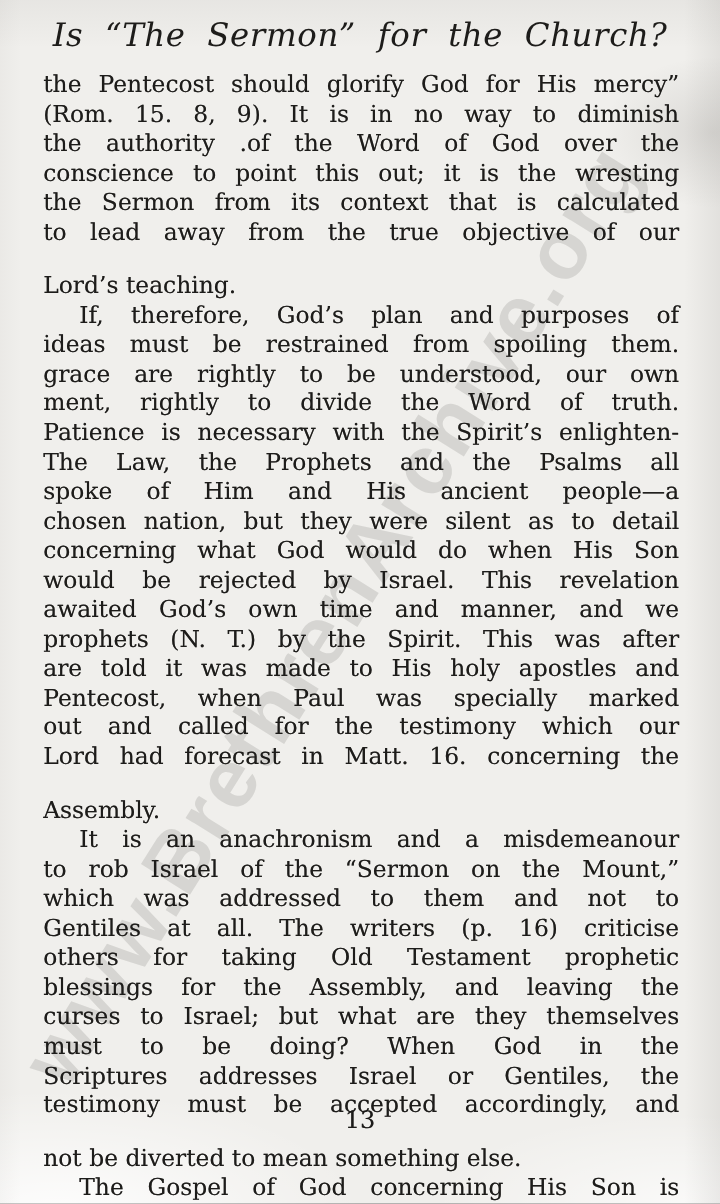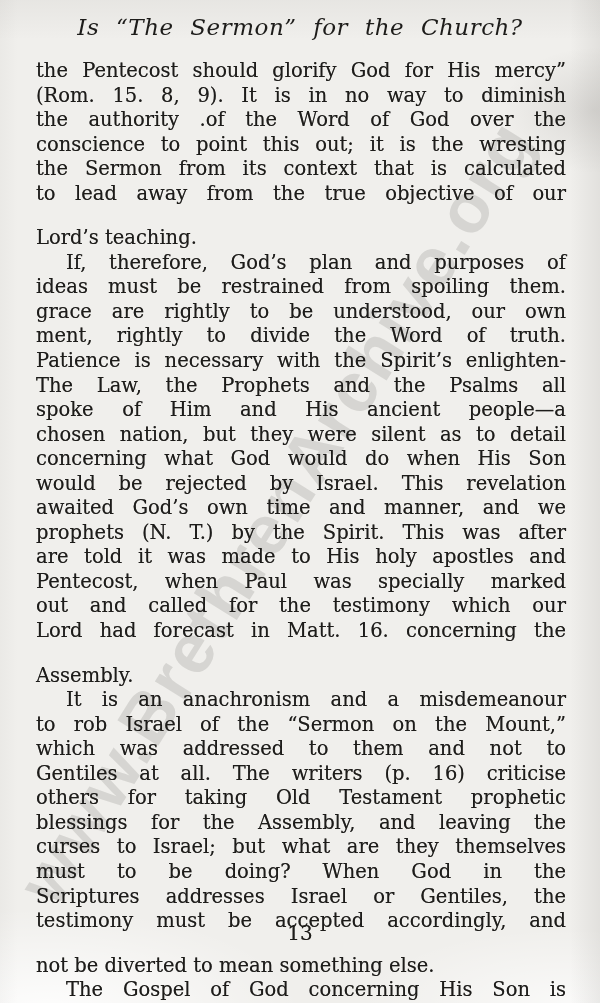--- a/index.html
+++ b/index.html
@@ -36,21 +36,21 @@
     white-space: nowrap;
     pointer-events: none;
   }
   .header {
     position: absolute;
     top: 14px;
     left: 0;
     width: 100%;
     text-align: center;
     font-style: italic;
-    font-size: 23px;
+    font-size: 27px;
     word-spacing: 9px;
     letter-spacing: 0.5px;
   }
   .text-block {
     position: absolute;
     top: 59px;
     left: 36px;
     width: 530px;
   }
   .line {

